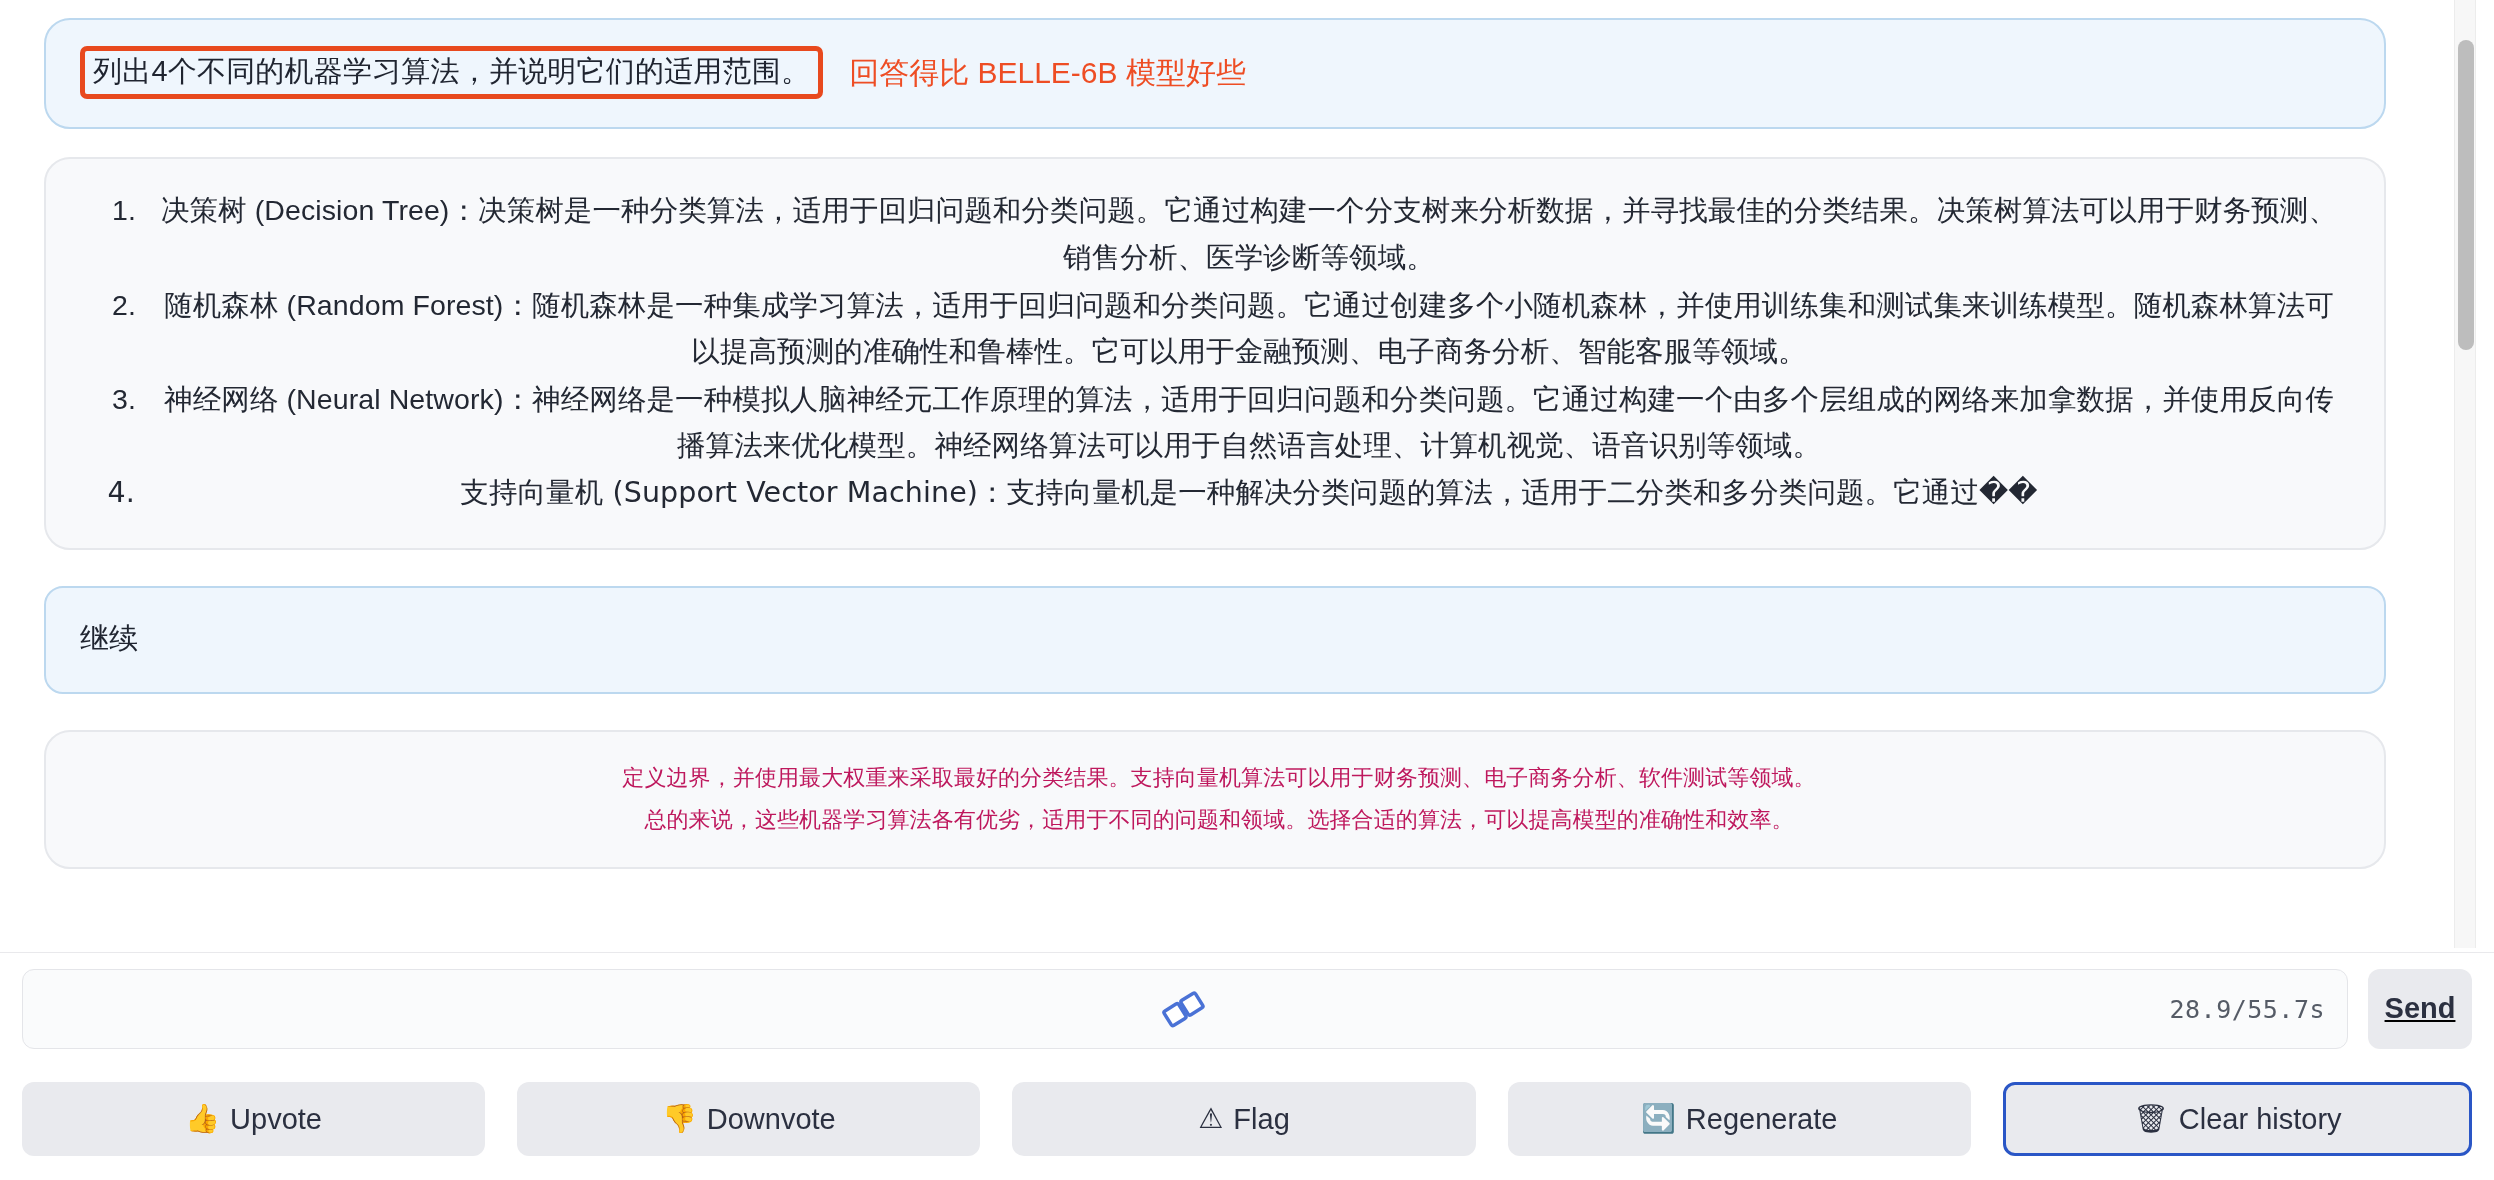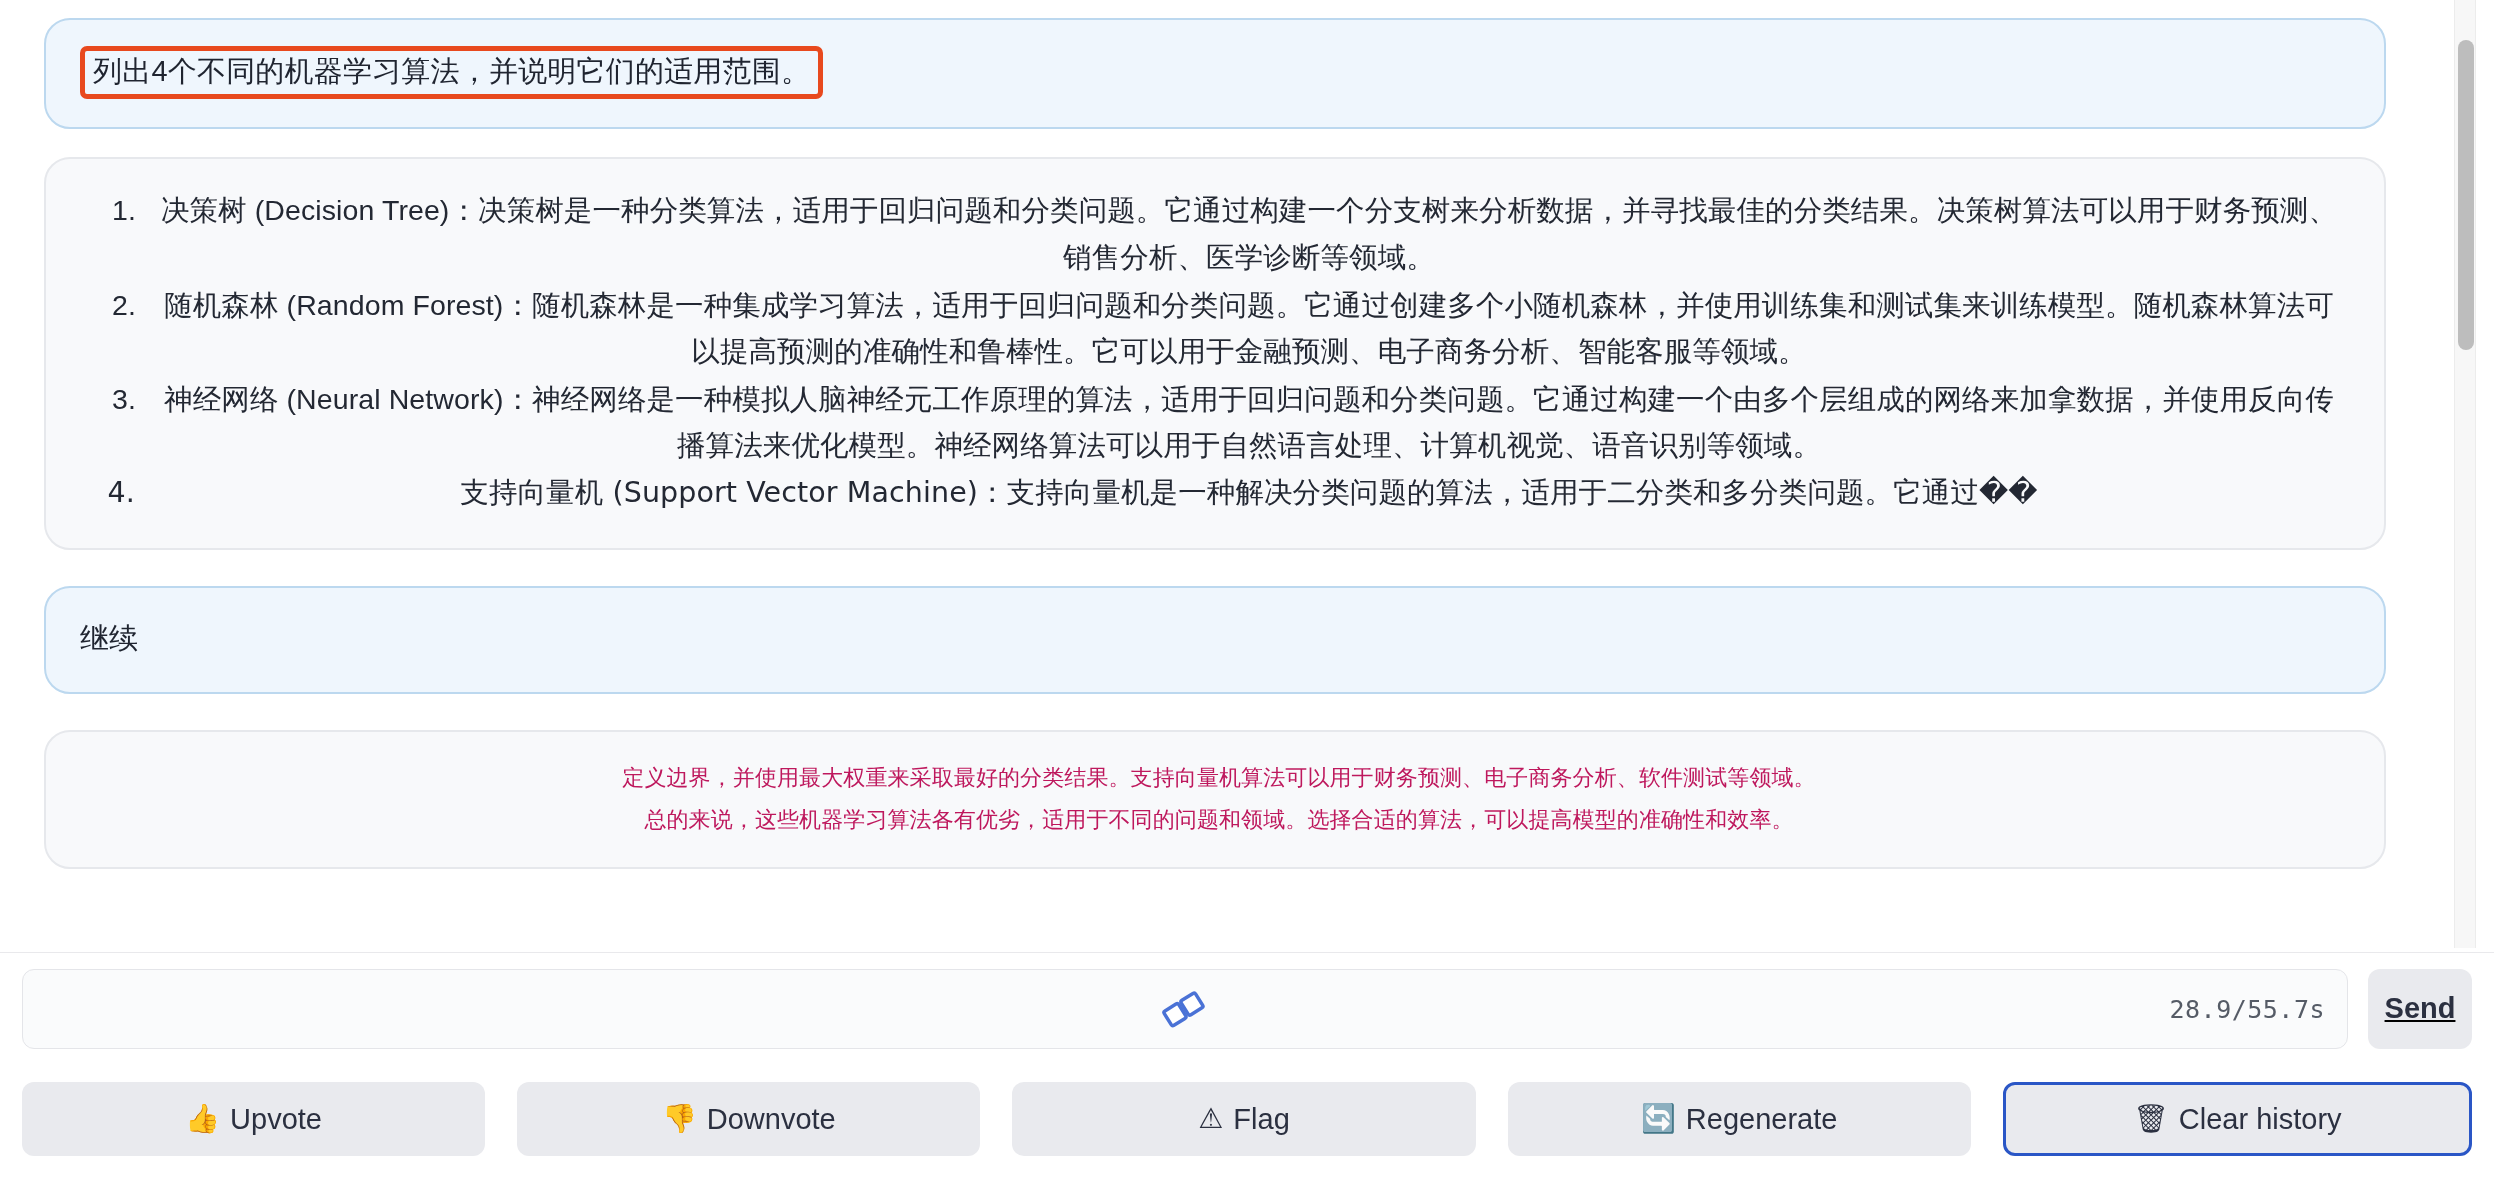--- a/index.html
+++ b/index.html
@@ -110,20 +110,21 @@
   .bubble-continue-text {
     font-size: 29px;
     line-height: 1.3;
     color: #1f2430;
   }
   .bubble-continue {
     padding: 32px 34px 34px 34px;
     min-height: 66px;
     display: flex;
     align-items: center;
+    border-radius: 19px;
   }
 
   .repl-char {
     font-family: "DejaVu Sans", sans-serif;
   }
 
   
   .vscrollbar-track {
     position: absolute;
     right: 18px;
@@ -248,20 +249,21 @@
 </head>
 <body>
 
 <div id="root">
 
   <div class="chat-scroll">
     <div class="chat-inner">
 
       <div class="bubble bubble-user">
         <span class="prompt-boxed">列出4个不同的机器学习算法，并说明它们的适用范围。</span>
+        <span class="annot-note">回答得比 BELLE-6B 模型好些</span>
       </div>
 
       <div class="spacer-28"></div>
 
       <div class="bubble bubble-bot">
         <ol class="answer-list">
           <li>决策树 (Decision Tree)：决策树是一种分类算法，适用于回归问题和分类问题。它通过构建一个分支树来分析数据，并寻找最佳的分类结果。决策树算法可以用于财务预测、销售分析、医学诊断等领域。</li>
           <li>随机森林 (Random Forest)：随机森林是一种集成学习算法，适用于回归问题和分类问题。它通过创建多个小随机森林，并使用训练集和测试集来训练模型。随机森林算法可以提高预测的准确性和鲁棒性。它可以用于金融预测、电子商务分析、智能客服等领域。</li>
           <li>神经网络 (Neural Network)：神经网络是一种模拟人脑神经元工作原理的算法，适用于回归问题和分类问题。它通过构建一个由多个层组成的网络来加拿数据，并使用反向传播算法来优化模型。神经网络算法可以用于自然语言处理、计算机视觉、语音识别等领域。</li>
           <li class="repl-char">支持向量机 (Support Vector Machine)：支持向量机是一种解决分类问题的算法，适用于二分类和多分类问题。它通过��</li>

